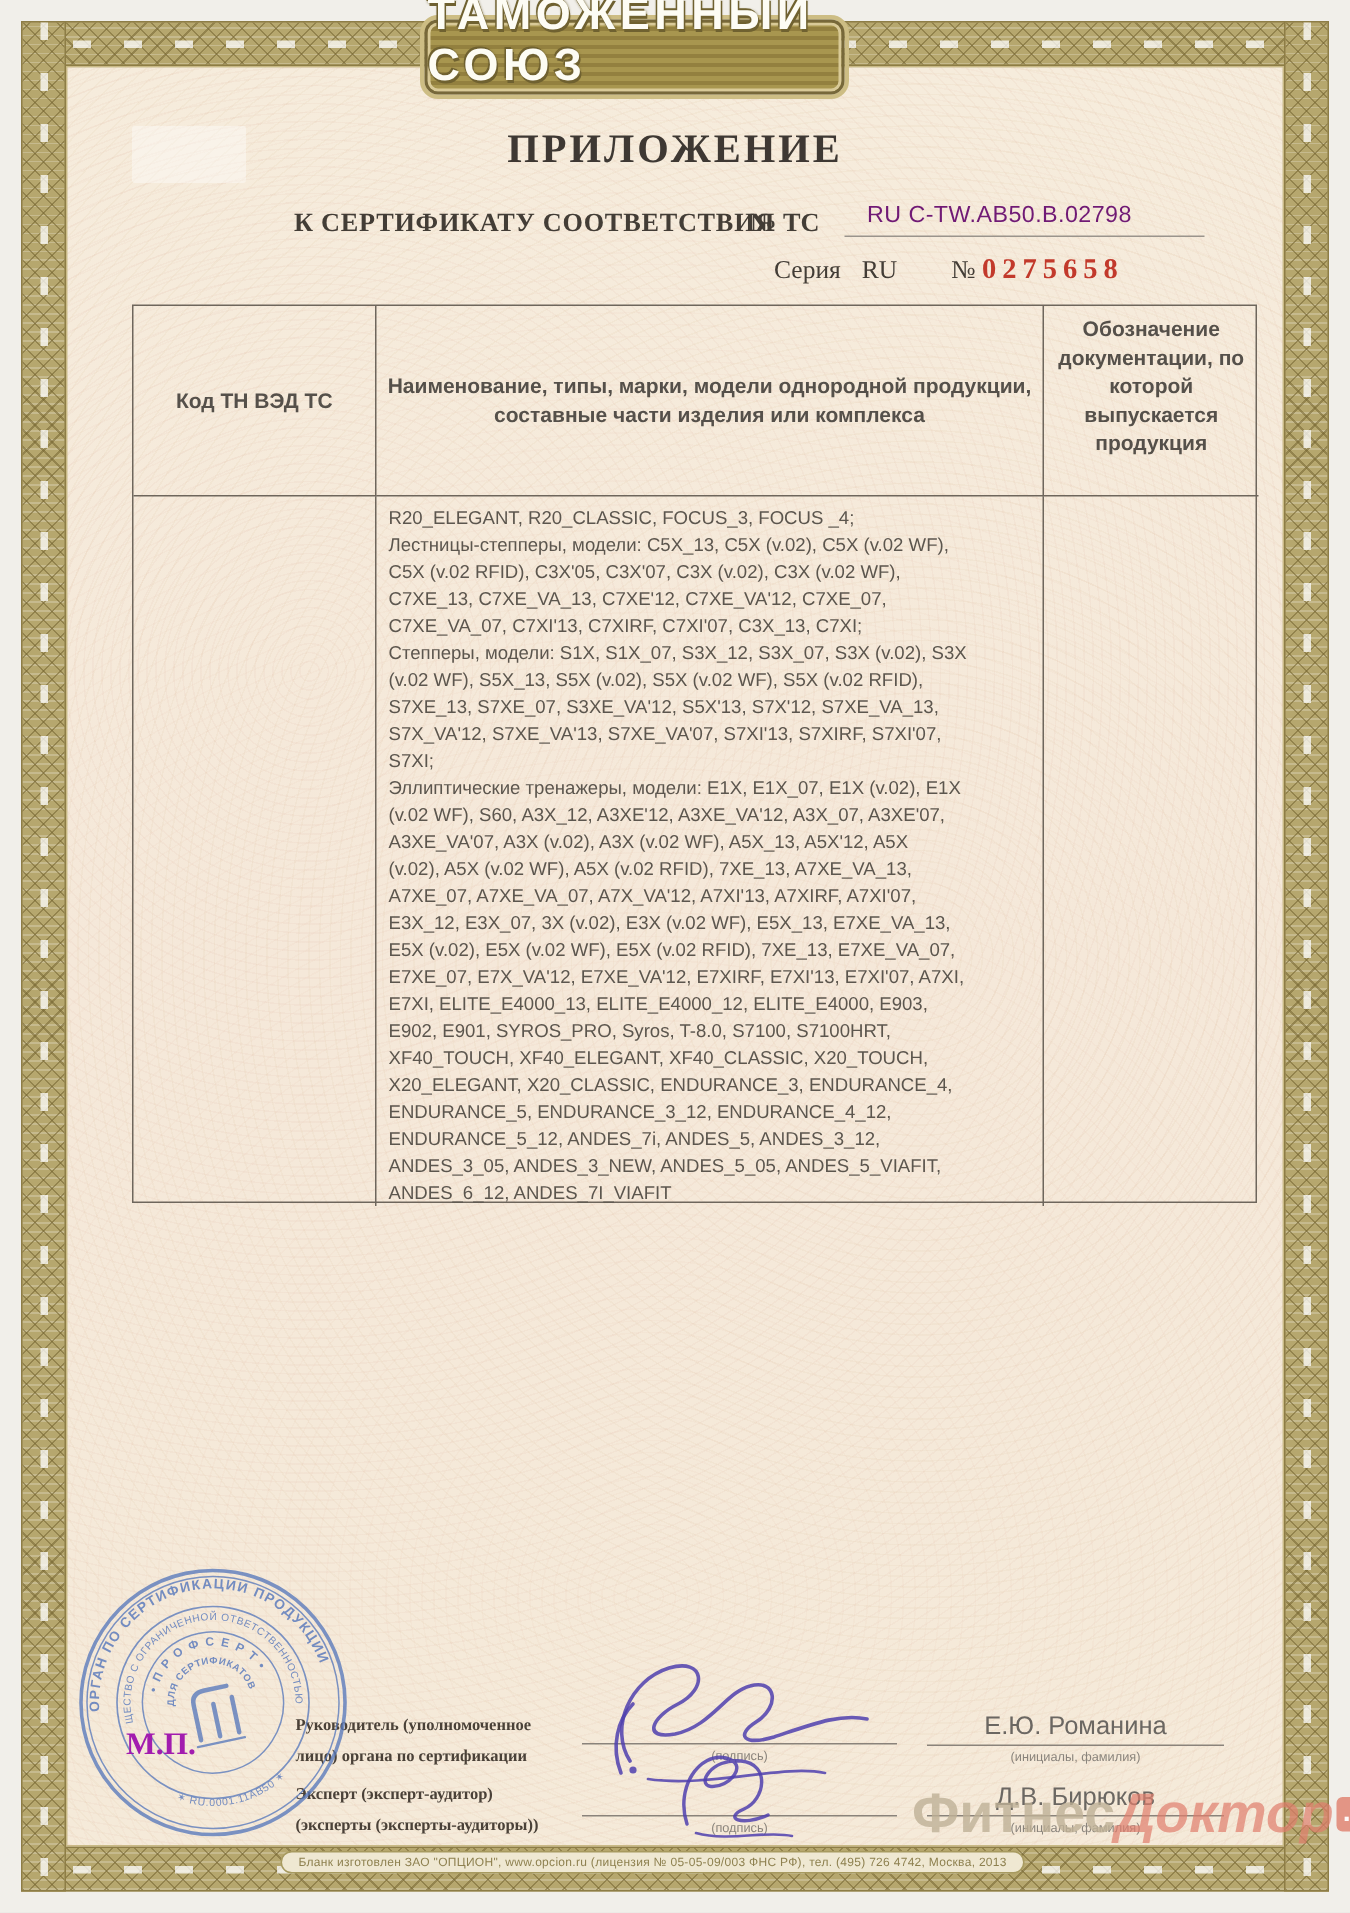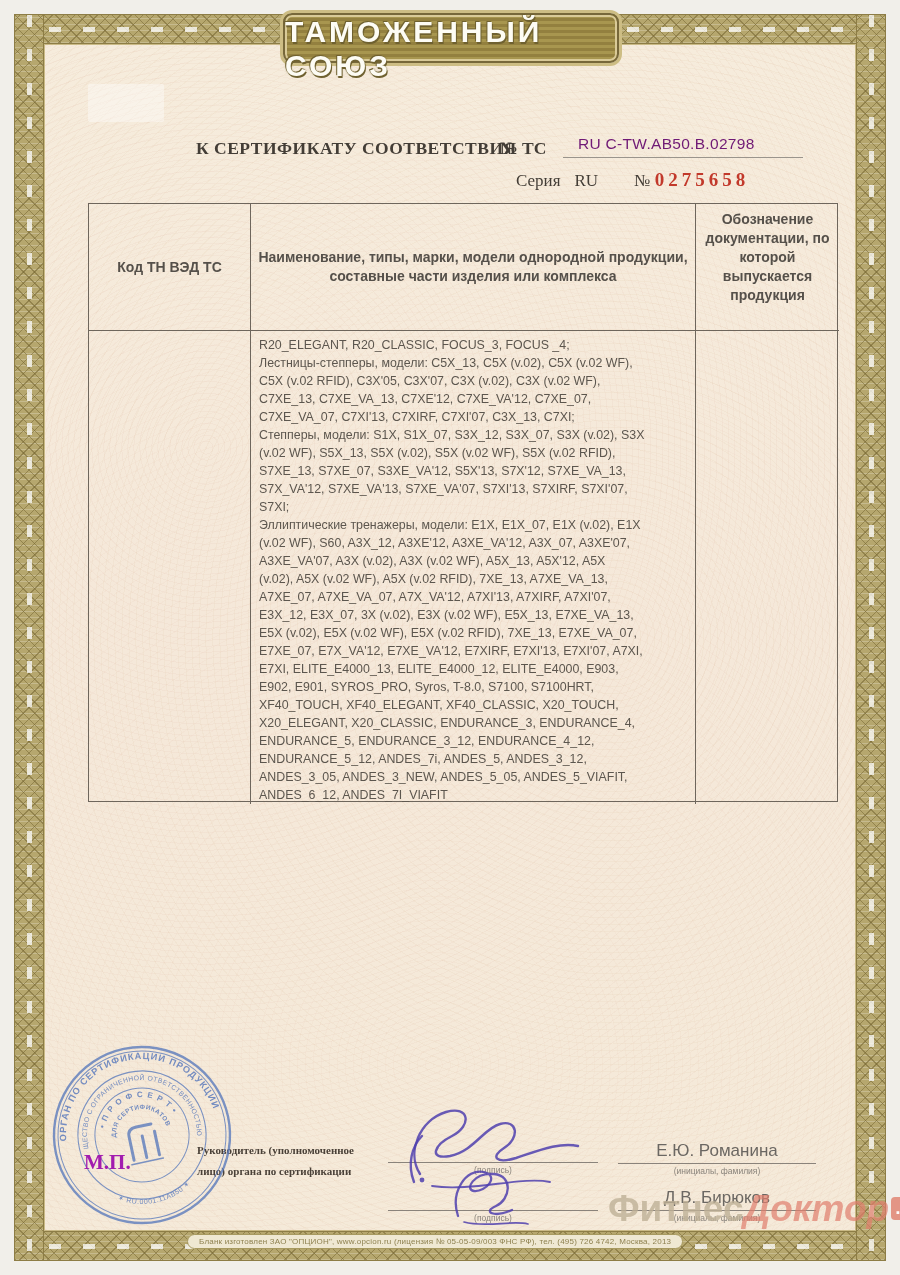--- a/index.html
+++ b/index.html
@@ -24,25 +24,25 @@
   .inner{position:absolute;left:44px;top:44px;width:812px;height:1187px;box-sizing:border-box;
       border:1px solid #c9ba85;
       background:linear-gradient(180deg,#f6ecdc,#f5e8d9 50%,#f5ead9);}
   .guilloche{position:absolute;left:44px;top:44px;width:812px;height:1187px;pointer-events:none;opacity:.7;
       background-image:
         repeating-radial-gradient(circle at 20% 34%, rgba(222,178,158,.14) 0 1px, transparent 1px 6px),
         repeating-radial-gradient(circle at 70% 50%, rgba(214,183,138,.13) 0 1px, transparent 1px 7px),
         repeating-radial-gradient(circle at 48% 86%, rgba(222,178,158,.11) 0 1px, transparent 1px 8px);}
   .scan-light{position:absolute;left:88px;top:84px;width:76px;height:38px;background:rgba(255,255,255,.38);border-radius:2px;}
   
-  .banner{position:absolute;left:283px;top:13px;width:336px;height:50px;box-sizing:border-box;
+  .banner{position:absolute;left:283px;top:13px;width:280px;height:50px;box-sizing:border-box;
       border:2px solid #77683a;border-radius:9px;
       background-image:repeating-linear-gradient(180deg,#a8964f 0 3px,#93803f 3px 6px);
       box-shadow:inset 0 0 0 2px #d9ca98, 0 0 0 3px #cdbd84;
-      display:flex;align-items:flex-start;justify-content:center;z-index:6;}
+      display:flex;align-items:flex-end;justify-content:center;z-index:6;}
   .banner-title{font-family:"Liberation Sans",sans-serif;font-weight:bold;font-size:30px;letter-spacing:3px;
       color:#fdfcf4;text-shadow:1px 2px 0 #6f6130, -1px -1px 0 #6f6130, 0 0 2px #6f6130;}
   
   .doc-title{position:absolute;left:0;top:84px;width:900px;text-align:center;
       font-family:"Liberation Serif",serif;font-weight:bold;font-size:27px;letter-spacing:2px;color:#3e3833;}
   .cert-line{position:absolute;left:196px;top:138px;font-family:"Liberation Serif",serif;
       font-size:17.5px;font-weight:600;color:#433d36;letter-spacing:.5px;}
   .cert-ts{position:absolute;left:500px;top:138px;font-family:"Liberation Serif",serif;
       font-size:17.5px;font-weight:600;color:#433d36;}
   .cert-number{position:absolute;left:578px;top:135px;font-size:15.5px;color:#701a75;letter-spacing:.3px;}
@@ -94,20 +94,21 @@
   <div class="band band-v band-left"></div>
   <div class="band band-v band-right"></div>
   <div class="inner"></div>
   <div class="guilloche"></div>
   <div class="scan-light"></div>
 
   <div class="banner">
     <span class="banner-title">ТАМОЖЕННЫЙ СОЮЗ</span>
   </div>
 
+  <div class="doc-title">ПРИЛОЖЕНИЕ</div>
   <span class="cert-line">К СЕРТИФИКАТУ СООТВЕТСТВИЯ</span>
   <span class="cert-ts">№ ТС</span>
   <span class="cert-number">RU C-TW.АВ50.В.02798</span>
   <div class="cert-underline"></div>
   <div class="series-line">
     <span>Серия</span><span class="gap1"></span><span>RU</span><span class="gap2"></span><span>№</span>
     <span class="serial">0275658</span>
   </div>
 
   <div class="cert-table">
@@ -187,20 +188,24 @@
   <div class="sign-label lbl1">
     <span>Руководитель (уполномоченное</span><br>
     <span>лицо) органа по сертификации</span>
   </div>
   <div class="sig-line" style="left:388px;top:1162px;width:210px;"></div>
   <div class="sig-caption" style="left:388px;top:1165px;width:210px;">(подпись)</div>
   <div class="sign-name" style="left:622px;top:1141px;">Е.Ю. Романина</div>
   <div class="sig-line" style="left:618px;top:1163px;width:198px;"></div>
   <div class="sig-caption" style="left:618px;top:1166px;width:198px;">(инициалы, фамилия)</div>
 
+  <div class="sign-label lbl2">
+    <span>Эксперт (эксперт-аудитор)</span><br>
+    <span>(эксперты (эксперты-аудиторы))</span>
+  </div>
   <div class="sig-line" style="left:388px;top:1210px;width:210px;"></div>
   <div class="sig-caption" style="left:388px;top:1213px;width:210px;">(подпись)</div>
   <div class="sign-name" style="left:622px;top:1188px;">Д.В. Бирюков</div>
   <div class="sig-line" style="left:618px;top:1210px;width:198px;"></div>
   <div class="sig-caption" style="left:618px;top:1213px;width:198px;">(инициалы, фамилия)</div>
 
   <svg class="sig-svg" style="left:392px;top:1102px;" width="220" height="92" viewBox="0 0 220 92">
     <g fill="none" stroke="#4f3fae" stroke-opacity=".85" stroke-width="2.4" stroke-linecap="round">
       <path d="M28,72 C14,50 28,18 54,10 C78,3 80,24 60,34 C42,43 36,58 58,54 C82,49 92,26 108,22 C126,17 128,36 112,46 C98,55 104,62 124,56 C148,48 168,40 186,44"></path>
       <path d="M22,80 C15,62 20,44 30,34"></path>

